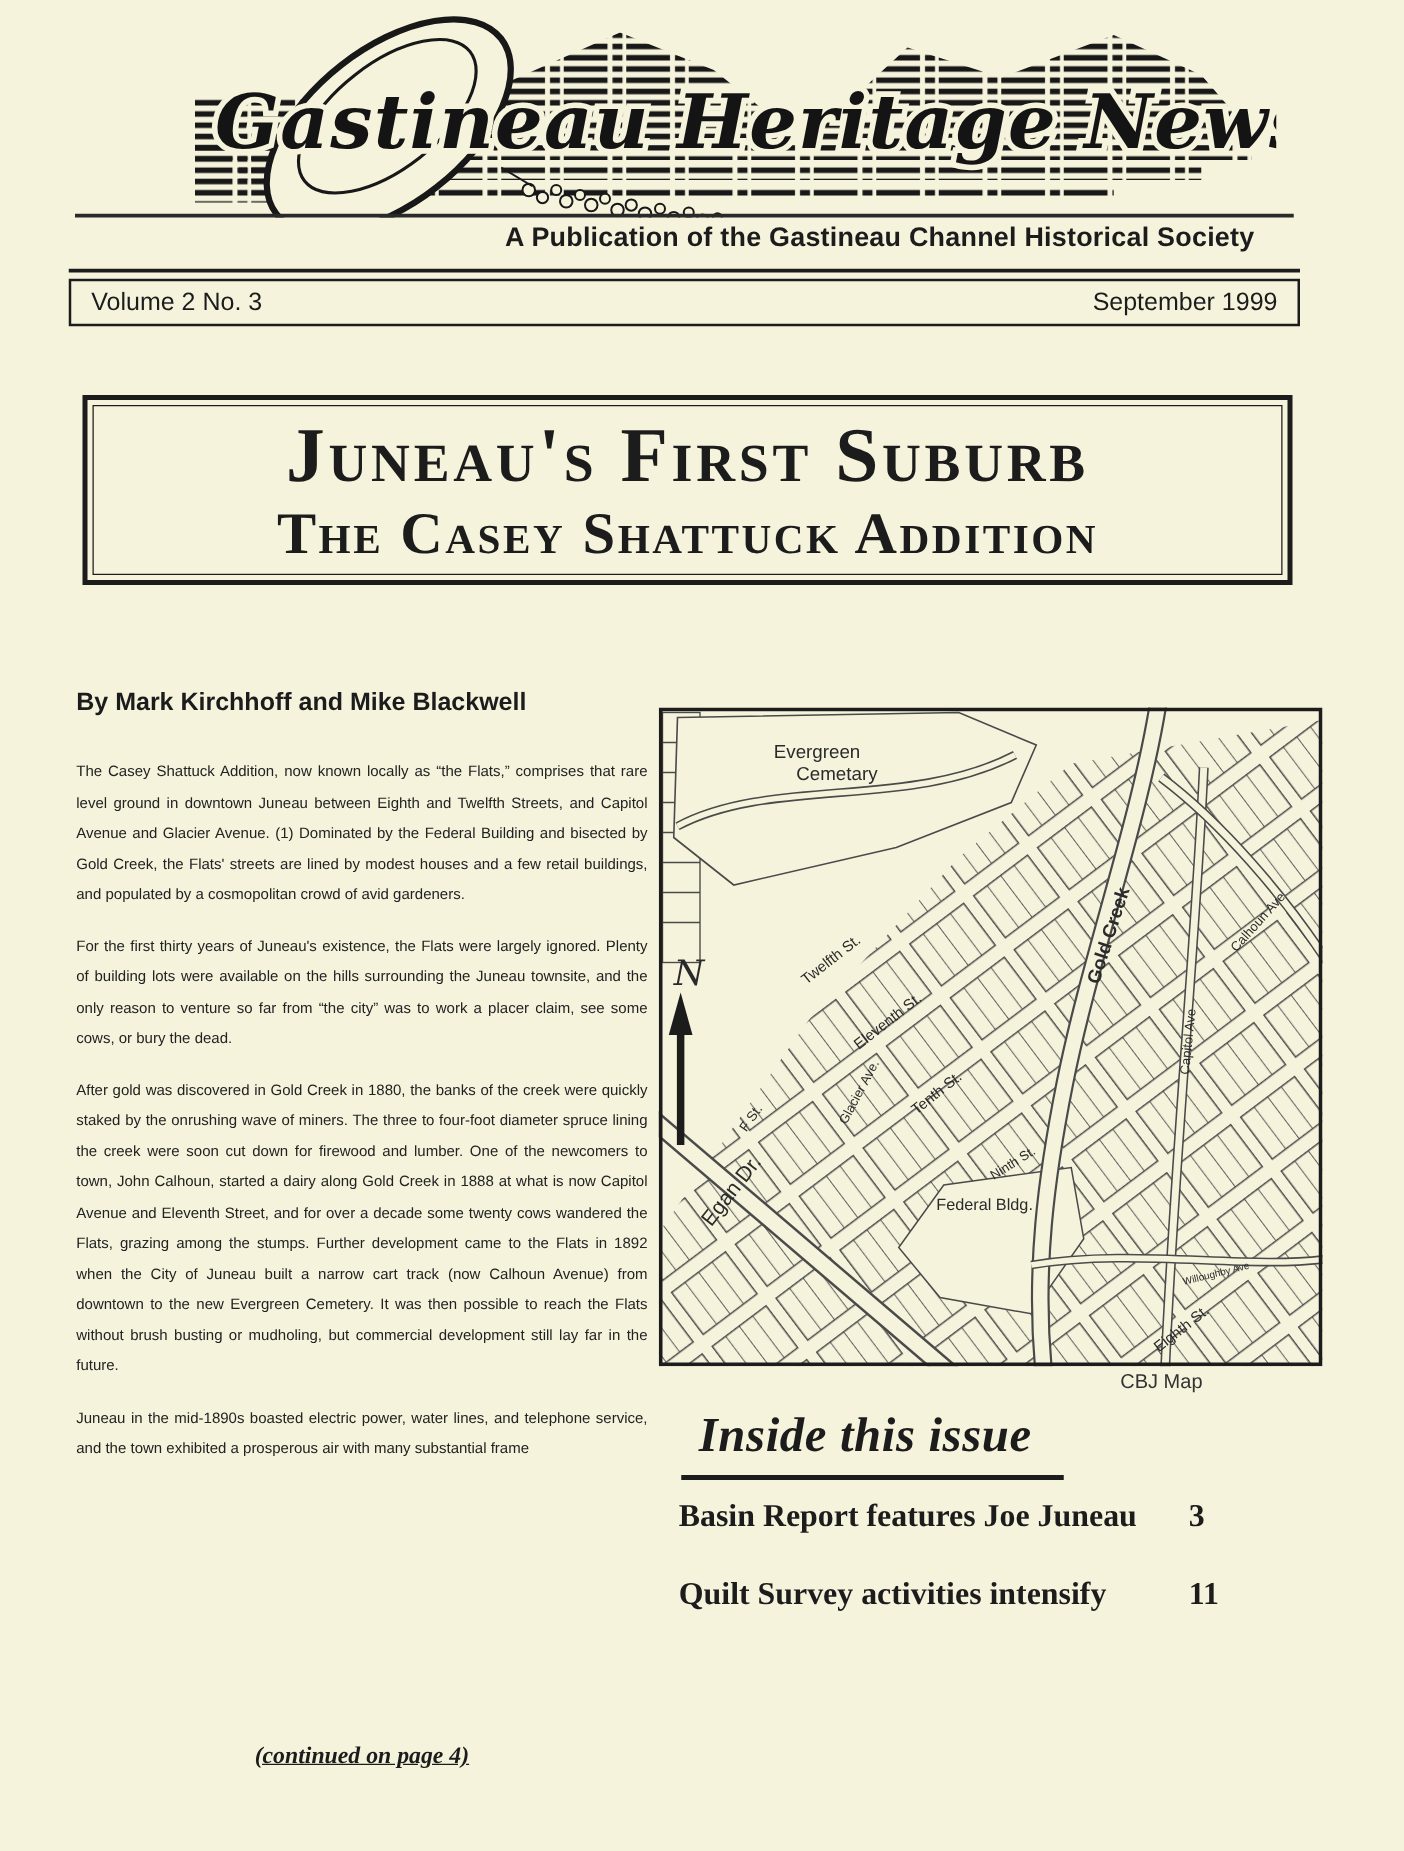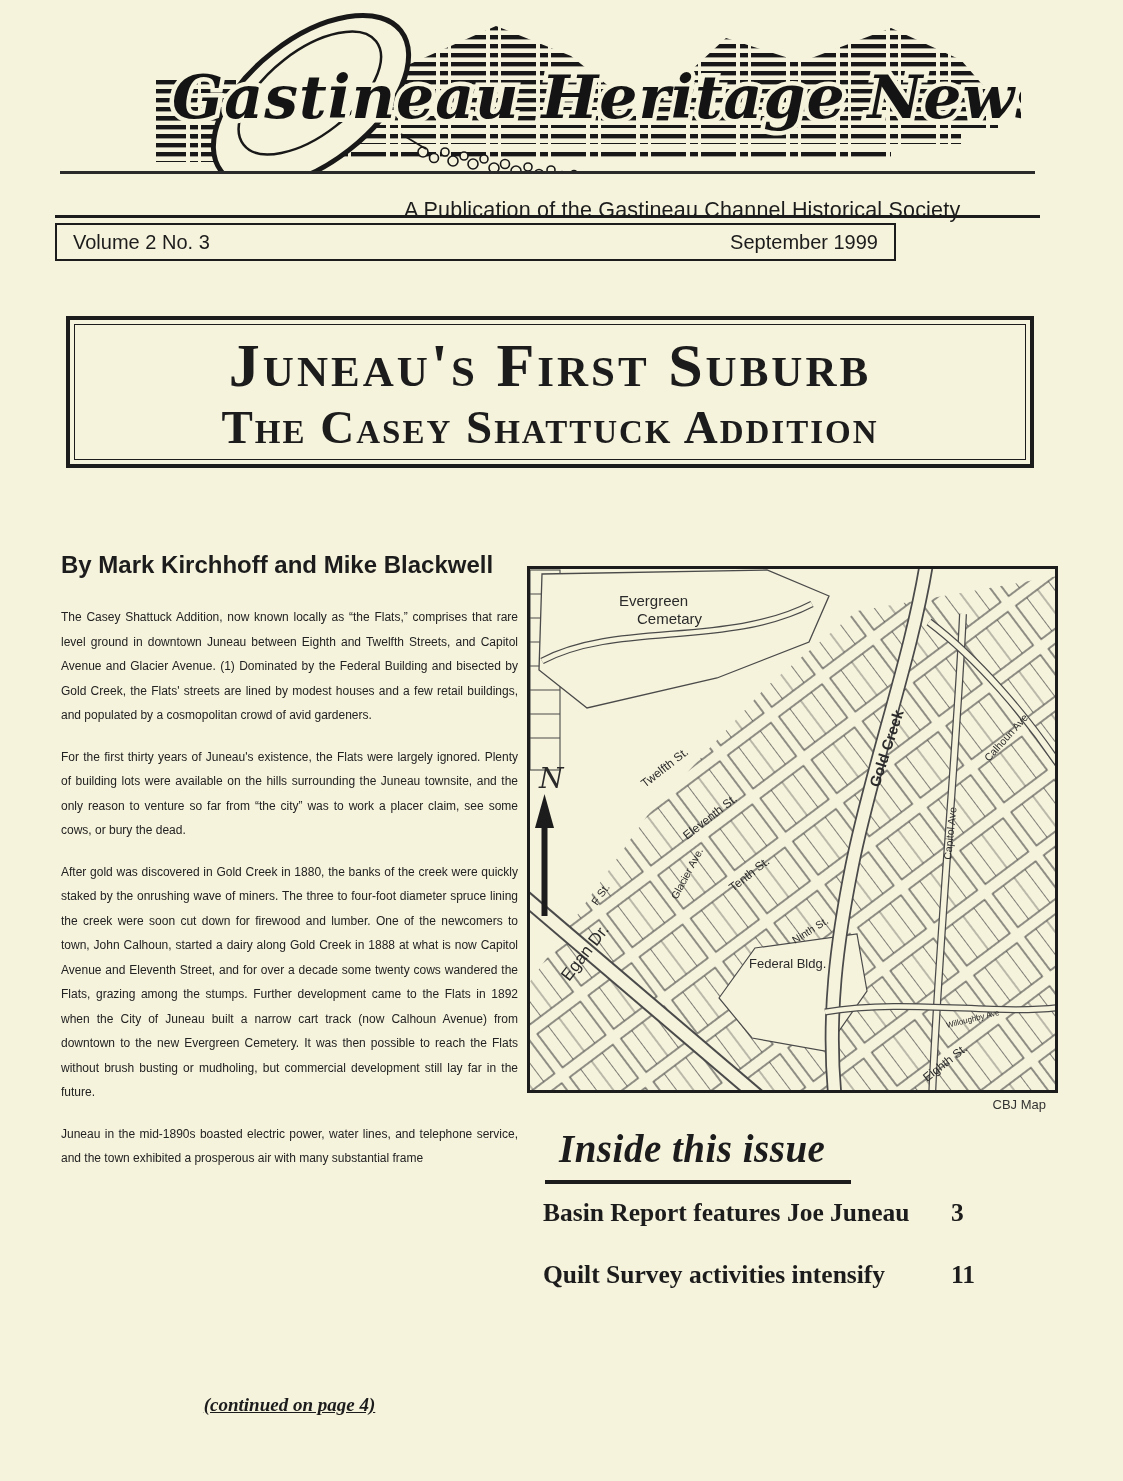--- a/index.html
+++ b/index.html
@@ -7,26 +7,26 @@
     width:1123px;height:1481px;position:relative;
     background:#f6f3dc;
     font-family:"Liberation Sans", sans-serif;
     color:#1c1c1c;overflow:hidden;
   }
   .abs{position:absolute;}
 
   
   #masthead-art{left:101px;top:6px;width:920px;height:168px;}
   #masthead-rule{left:60px;top:171px;width:975px;height:3px;background:#2a2a2a;}
-  #tagline{left:404px;top:178px;font-size:21.5px;font-weight:normal;letter-spacing:.2px;margin-top:20px;}
+  #tagline{left:404px;top:178px;font-size:21.5px;font-weight:bold;letter-spacing:.2px;}
 
   
   #issue-toprule{left:55px;top:215px;width:985px;height:3px;background:#1c1c1c;}
   #issue-bar{
-    left:55px;top:223px;width:841px;height:38px;
+    left:55px;top:223px;width:985px;height:38px;
     border:2.5px solid #1c1c1c;box-sizing:border-box;
     display:flex;justify-content:space-between;align-items:center;
     padding:0 16px;font-size:20px;
   }
 
   
   #headline-box{
     left:66px;top:316px;width:968px;height:152px;
     border:4px solid #1c1c1c;box-sizing:border-box;
   }
@@ -38,34 +38,34 @@
   #headline-line1{
     font-family:"Liberation Serif", serif;font-weight:bold;
     font-variant:small-caps;font-size:62px;letter-spacing:3px;line-height:1;
   }
   #headline-line2{
     font-family:"Liberation Serif", serif;font-weight:bold;
     font-variant:small-caps;font-size:47px;letter-spacing:2px;line-height:1;margin-top:8px;
   }
 
   
-  #byline{left:61px;top:551px;font-size:24px;font-weight:bold;}
+  #byline{left:61px;top:551px;font-size:20px;font-weight:bold;}
   #article{left:61px;top:605px;width:457px;}
   #article p{
     margin:0 0 17px 0;font-size:12px;line-height:24.5px;
     text-align:justify;color:#222;
   }
   #continued{
     left:61px;top:1394px;width:457px;text-align:center;
     font-family:"Liberation Serif", serif;font-style:italic;font-weight:bold;font-size:19px;text-decoration:underline;
   }
 
   
   #map-box{left:527px;top:566px;width:531px;height:527px;}
-  #map-caption{left:926px;top:1097px;width:120px;text-align:right;font-size:13px;color:#333;}
+  #map-caption{left:842px;top:1097px;width:120px;text-align:right;font-size:16px;color:#333;}
 
   
   #inside-heading{
     left:545px;top:1126px;
     font-family:"Liberation Serif", serif;font-style:italic;font-weight:bold;
     font-size:39px;letter-spacing:.5px;
     border-bottom:4px solid #1c1c1c;padding:0 26px 9px 14px;text-align:right;
   }
   #toc{left:543px;top:1198px;width:450px;}
   .toc-row{position:relative;margin-bottom:32px;height:30px;}

